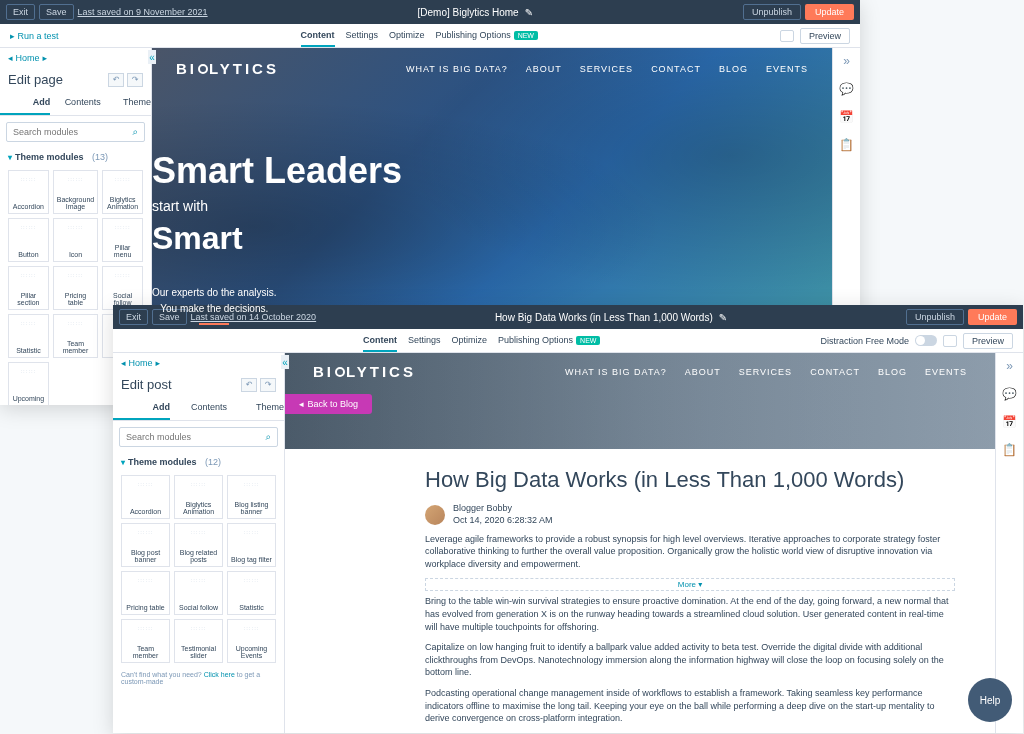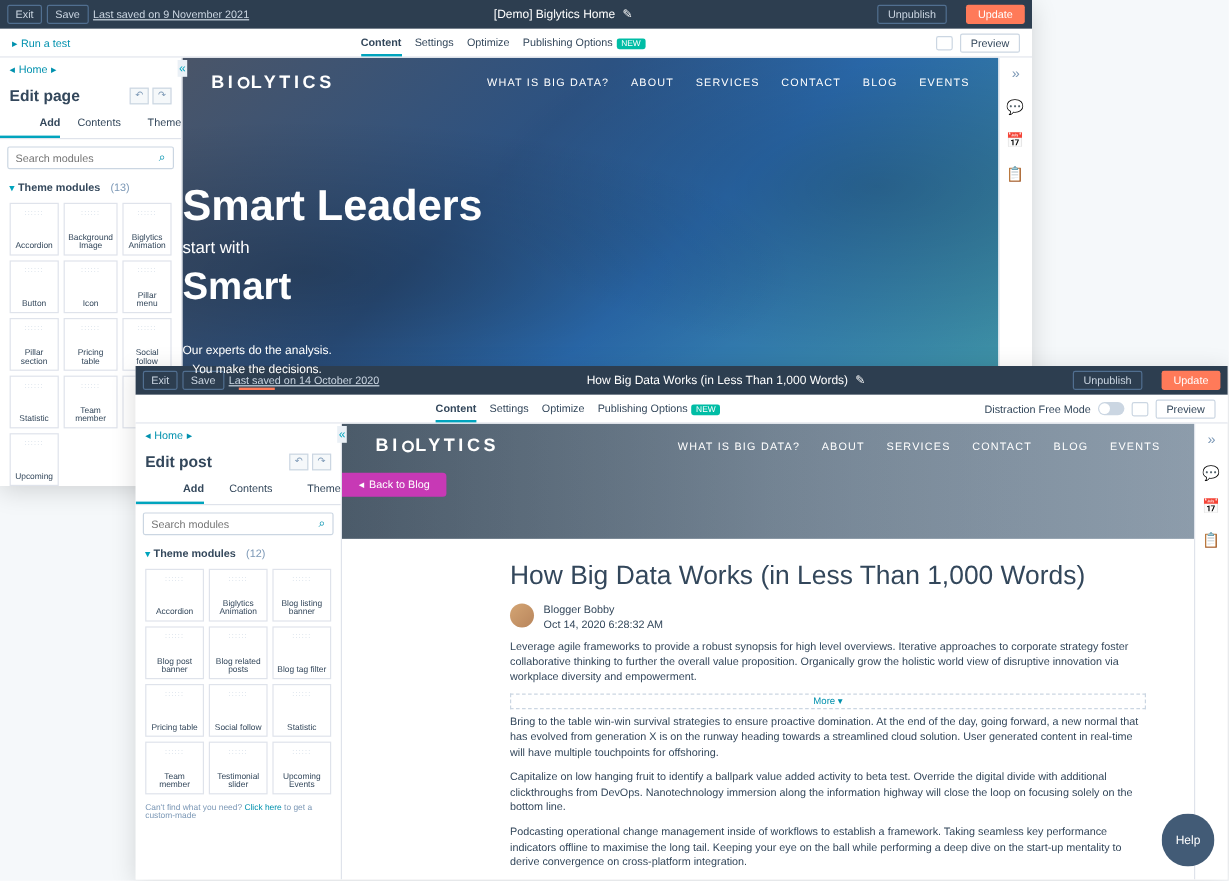--- a/index.html
+++ b/index.html
@@ -5,40 +5,40 @@
 *{box-sizing:border-box;margin:0;padding:0;font-family:-apple-system,BlinkMacSystemFont,"Segoe UI",Helvetica,Arial,sans-serif}
 body{background:#f5f8fa;width:1024px;height:734px;position:relative;overflow:hidden}
 .editor-window{position:absolute;background:#fff;box-shadow:0 4px 20px rgba(0,0,0,0.15);display:flex;flex-direction:column}
 .win1{top:0;left:0;width:860px;height:405px}
 .win2{top:305px;left:113px;width:910px;height:428px}
 .top-bar{background:#2d3e50;height:24px;display:flex;align-items:center;padding:0 6px;color:#cbd6e2;font-size:9px}
 .tb-btn{border:1px solid #516f90;padding:2px 6px;color:#cbd6e2;background:transparent;cursor:pointer;font-size:9px;border-radius:2px;margin-right:4px}
 .tb-link{color:#cbd6e2;text-decoration:underline;font-size:9px}
 .tb-title{flex:1;text-align:center;font-size:10px;color:#fff;display:flex;align-items:center;justify-content:center;gap:6px}
 .pencil{color:#fff;font-size:10px}
-.unpub{border:1px solid #516f90;padding:2px 8px;color:#cbd6e2;background:transparent;font-size:9px;border-radius:2px;margin-right:16px}
+.unpub{border:1px solid #516f90;padding:2px 8px;color:#cbd6e2;background:transparent;font-size:9px;border-radius:2px;margin-right:4px}
 .update{background:#ff7a59;color:#fff;border:none;padding:3px 10px;font-size:9px;border-radius:2px}
 .sec-bar{height:24px;background:#fff;border-bottom:1px solid #dfe3eb;display:flex;align-items:center;padding:0 10px;font-size:9px}
 .sec-left{color:#0091ae;display:flex;align-items:center;gap:3px}
 .sec-tabs{flex:1;display:flex;justify-content:center;gap:11px}
 .sec-tab{color:#33475b;padding:5px 0;cursor:pointer;border-bottom:2px solid transparent}
 .sec-tab.active{border-bottom:2px solid #00a4bd;color:#33475b;font-weight:600}
 .new-badge{background:#00bda5;color:#fff;font-size:7px;padding:1px 4px;border-radius:2px;margin-left:3px}
 .sec-right{display:flex;align-items:center;gap:6px}
 .dfm{font-size:9px;color:#33475b}
 .toggle{width:22px;height:11px;background:#cbd6e2;border-radius:6px;position:relative}
 .toggle::after{content:'';position:absolute;width:9px;height:9px;background:#fff;border-radius:50%;top:1px;left:1px}
 .chat-icon{width:14px;height:12px;border:1px solid #cbd6e2;border-radius:2px}
 .preview-btn{border:1px solid #cbd6e2;padding:2px 8px;font-size:9px;color:#33475b;background:#fff;border-radius:2px}
 .body-area{flex:1;display:flex;overflow:hidden;position:relative}
 .sidebar{width:152px;background:#fff;border-right:1px solid #dfe3eb;display:flex;flex-direction:column;overflow:hidden}
 .collapse-chev{position:absolute;left:148px;top:2px;color:#00a4bd;font-size:10px;z-index:5;background:#eaf0f6;width:8px;height:14px;display:flex;align-items:center;justify-content:center}
 .breadcrumb{padding:5px 8px;font-size:9px;color:#0091ae;display:flex;align-items:center;gap:3px}
 .edit-header{padding:4px 8px;display:flex;align-items:center;justify-content:space-between}
-.edit-title{font-size:13px;font-weight:700;color:#33475b}
+.edit-title{font-size:13px;font-weight:400;color:#33475b}
 .edit-actions{display:flex;gap:3px}
 .mini-btn{border:1px solid #cbd6e2;width:16px;height:14px;display:flex;align-items:center;justify-content:center;font-size:8px;color:#7c98b6;background:#f5f8fa}
 .edit-tabs{display:flex;border-bottom:1px solid #dfe3eb}
 .edit-tab{flex:1;text-align:right;padding:6px 0;font-size:9px;color:#33475b;border-bottom:2px solid transparent;cursor:pointer}
 .edit-tab.active{border-bottom:2px solid #00a4bd;font-weight:600}
 .search-box{margin:6px;border:1px solid #cbd6e2;border-radius:2px;display:flex;align-items:center;padding:3px 6px}
 .search-input{border:none;flex:1;font-size:9px;color:#7c98b6;outline:none}
 .search-icon{color:#0091ae;font-size:10px}
 .section-hdr{padding:4px 8px;font-size:9px;font-weight:600;color:#33475b;display:flex;align-items:center;gap:3px}
 .chev-down{color:#00a4bd;font-size:8px}
@@ -64,21 +64,21 @@
 .right-rail{width:28px;background:#fff;border-left:1px solid #dfe3eb;display:flex;flex-direction:column;align-items:center;padding-top:6px;gap:14px}
 .rail-icon{width:14px;height:14px;color:#7c98b6;font-size:12px;display:flex;align-items:center;justify-content:center}
 .blog-canvas{flex:1;background:#fff;display:flex;flex-direction:column;overflow:hidden}
 .blog-hero{height:100px;background:linear-gradient(90deg,#5a6c7d 0%,#6b7d8e 30%,#7c8e9f 60%,#8d9fb0 100%);position:relative;display:flex;flex-direction:column}
 .blog-hero::before{content:'';position:absolute;inset:0;background:linear-gradient(90deg,rgba(40,50,60,0.3),rgba(100,110,120,0.2),rgba(140,150,160,0.3))}
 .blog-nav{display:flex;align-items:center;padding:10px 28px;position:relative;z-index:2;color:#fff}
 .blog-menu{margin-left:auto;display:flex;gap:18px;font-size:9px;letter-spacing:1px}
 .back-btn{background:#c739b5;color:#fff;border:none;padding:5px 14px;font-size:9px;border-radius:0 3px 3px 0;position:relative;z-index:2;align-self:flex-start;margin-top:4px;display:flex;align-items:center;gap:4px}
 .blog-body{padding:18px 40px 10px 140px;color:#33475b;overflow:hidden}
 .blog-title{font-size:22px;font-weight:400;margin-bottom:10px}
-.author-row{display:flex;gap:8px;margin-bottom:6px}
+.author-row{display:flex;align-items:center;gap:8px;margin-bottom:6px}
 .avatar{width:20px;height:20px;border-radius:50%;background:linear-gradient(135deg,#d4a574,#b8855c)}
 .author-info{font-size:9px;line-height:1.3}
 .blog-text{font-size:9px;line-height:1.4;margin-bottom:8px}
 .more-link{text-align:center;font-size:8px;color:#0091ae;border:1px dashed #cbd6e2;padding:1px;margin:4px 0}
 .help-btn{position:fixed;bottom:12px;right:12px;width:44px;height:44px;border-radius:50%;background:#425b76;color:#fff;display:flex;align-items:center;justify-content:center;font-size:10px;z-index:100}
 </style>
 </head>
 <body>
 
 <div class="editor-window win1">

